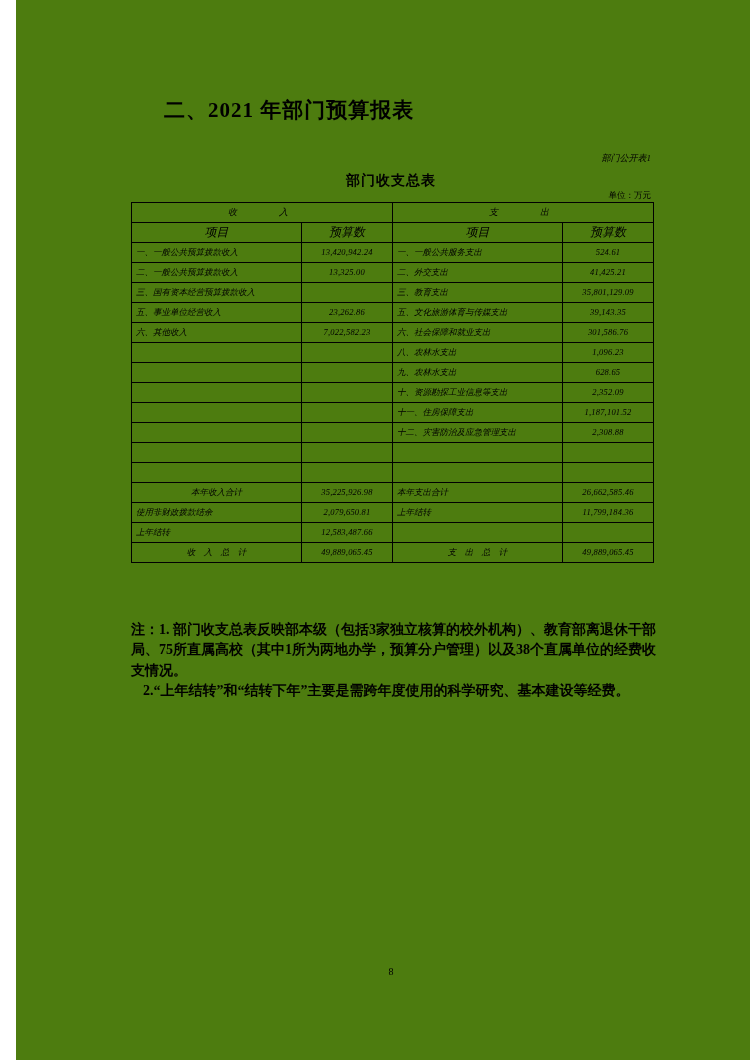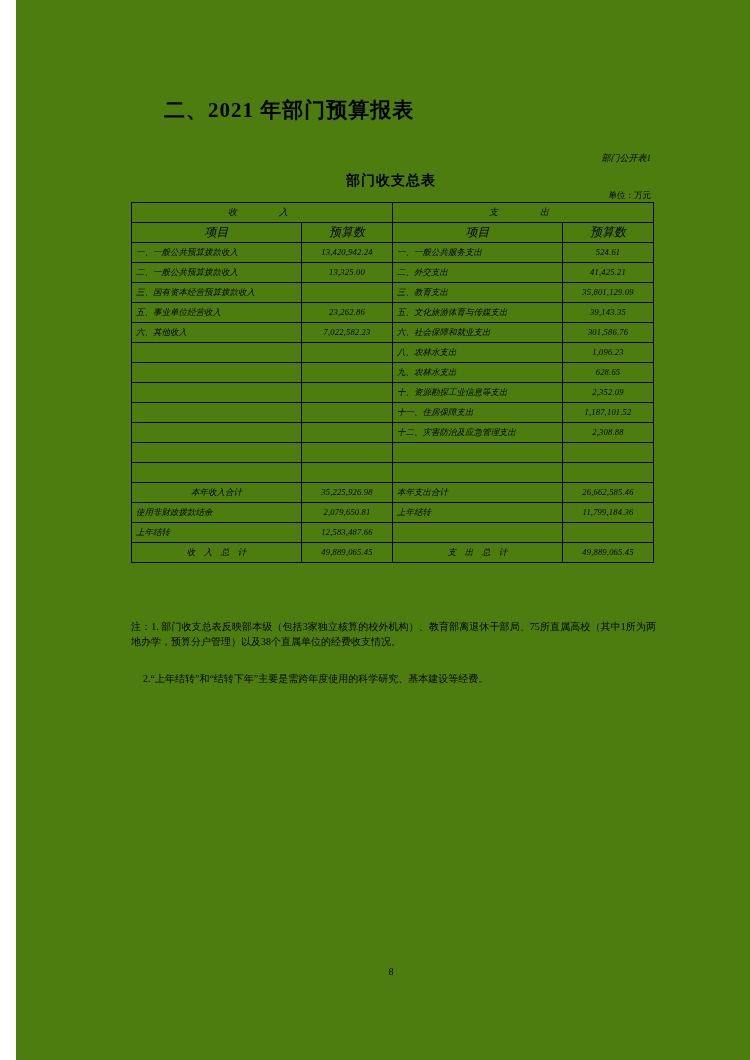--- a/index.html
+++ b/index.html
@@ -79,26 +79,27 @@
   td.num { text-align: center; font-family: "Liberation Serif", serif; letter-spacing: 0.2px; }
   td.lbl { text-align: left; }
   .hdr-big { letter-spacing: 8px; font-size: 9px; }
   .hdr-sub { font-size: 12px; }
   .totals td { font-weight: normal; margin-top: 32px; }
   .notes {
     position: absolute;
     left: 115px;
     top: 620px;
     width: 525px;
-    font-size: 10px;
+    font-size: 14px;
     line-height: 1.45;
     text-align: justify;
+    font-weight: bold;
   }
   .notes p { margin: 0; text-indent: 0; }
-  .notes p.i { text-indent: 12px; margin-top: 23px; }
+  .notes p.i { text-indent: 12px; }
   .pagenum {
     position: absolute;
     width: 750px;
     left: 0;
     top: 966px;
     text-align: center;
     font-size: 10px;
   }
 </style>
 </head>

